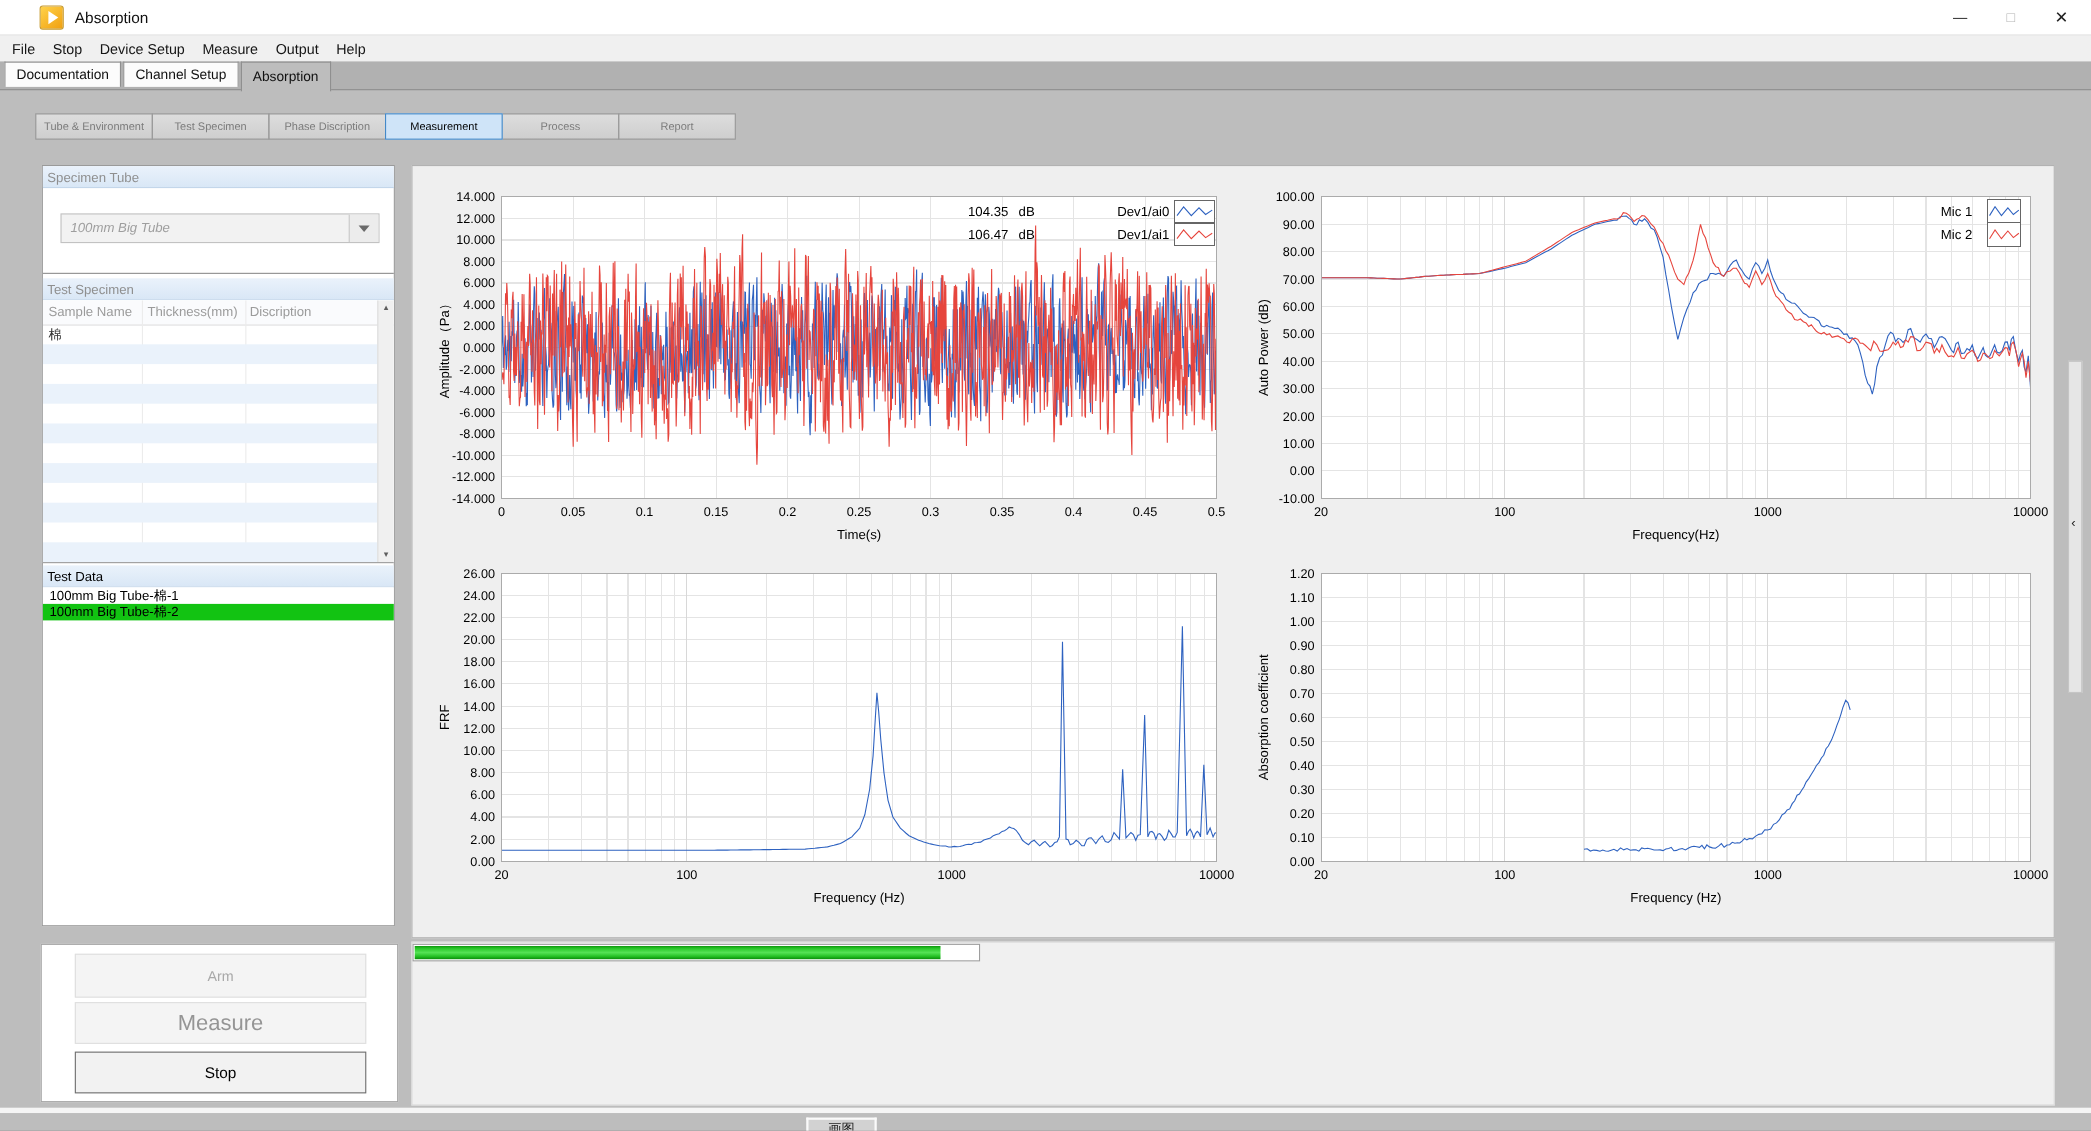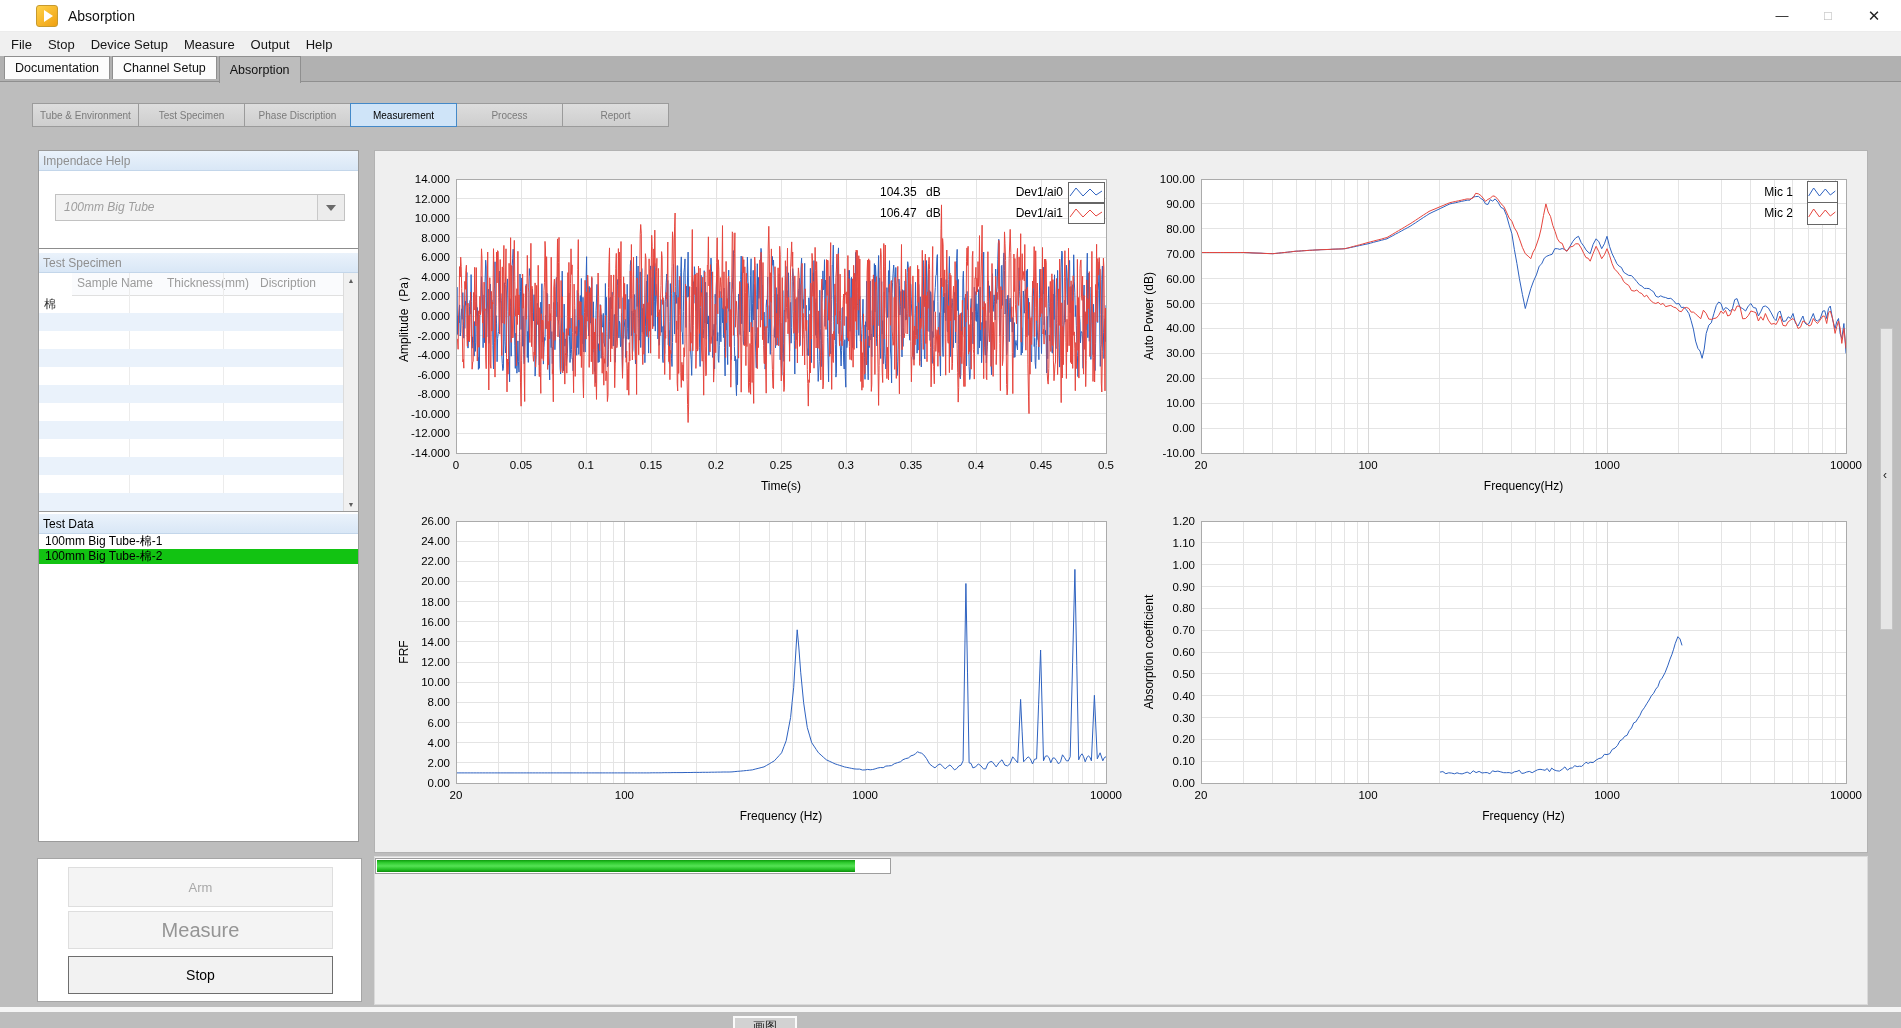--- a/index.html
+++ b/index.html
@@ -35,21 +35,21 @@
   .strip{position:absolute;left:0;right:0;height:20px;background:linear-gradient(#eaf2fb,#d9e7f6);
          border-bottom:1px solid #c3d6ea;font-size:12px;display:flex;align-items:center;padding-left:4px;box-sizing:border-box;}
   #strip-imp{top:0;color:#8f8f8f;}
   .imp-box{position:absolute;left:0;top:20px;width:100%;height:78px;border-bottom:1px solid #8d8d8d;box-sizing:border-box;font-style:italic;}
   .dropdown{position:absolute;left:16px;top:23px;width:290px;height:27px;background:#f2f2f2;border:1px solid #c2c2c2;box-sizing:border-box;}
   .dropdown .val{position:absolute;left:8px;top:0;line-height:25px;font-size:12px;color:#9e9e9e;}
   .dd-arrow-box{position:absolute;right:0;top:0;bottom:0;width:26px;border-left:1px solid #c9c9c9;background:#ececec;
                 display:flex;align-items:center;justify-content:center;}
   .caret-down{width:0;height:0;border-left:5px solid transparent;border-right:5px solid transparent;border-top:6px solid #6a6a6a;}
   #strip-spec{top:102px;color:#8f8f8f;}
-  .spec-table{position:absolute;left:0;top:122px;width:100%;height:239px;border-bottom:1px solid #9a9a9a;box-sizing:border-box;overflow:hidden;background:#fff;padding-left:33px;}
+  .spec-table{position:absolute;left:0;top:122px;width:100%;height:239px;border-bottom:1px solid #9a9a9a;box-sizing:border-box;overflow:hidden;background:#fff;}
   .spec-header{position:relative;height:22px;background:#fafbfd;border-bottom:1px solid #e0e0e0;font-size:12px;color:#9b9b9b;}
   .spec-header span{position:absolute;top:3px;}
   .colsep{position:absolute;top:0;bottom:0;width:1px;background:#ececec;}
   .spec-rows{position:absolute;left:0;top:22px;right:15px;bottom:0;}
   .spec-row{height:18px;line-height:18px;font-size:12px;color:#333;padding-left:5px;}
   .spec-row:nth-child(even){background:#eaf2fb;}
   .spec-scroll{position:absolute;right:0;top:0;bottom:0;width:15px;background:#f0f0f0;border-left:1px solid #dcdcdc;box-sizing:border-box;}
   .sarrow{position:absolute;left:0;width:100%;height:14px;display:flex;align-items:center;justify-content:center;font-size:7px;color:#5e5e5e;}
   #strip-data{top:363px;color:#000;}
   .data-list{position:absolute;left:0;top:383px;width:100%;bottom:0;background:#fff;}
@@ -108,21 +108,21 @@
       <div class="subtab">Tube &amp; Environment</div>
       <div class="subtab">Test Specimen</div>
       <div class="subtab">Phase Discription</div>
       <div class="subtab active">Measurement</div>
       <div class="subtab">Process</div>
       <div class="subtab">Report</div>
     </div>
 
   <div class="left-panel">
     <div class="strip" id="strip-imp">
-      <span>Impendace Help</span>
+      <span>Specimen Tube</span>
     </div>
     <div class="imp-box">
       <div class="dropdown">
         <span class="val">100mm Big Tube</span>
         <span class="dd-arrow-box">
           <span class="caret-down"></span>
         </span>
       </div>
     </div>
     <div class="strip" id="strip-spec">

